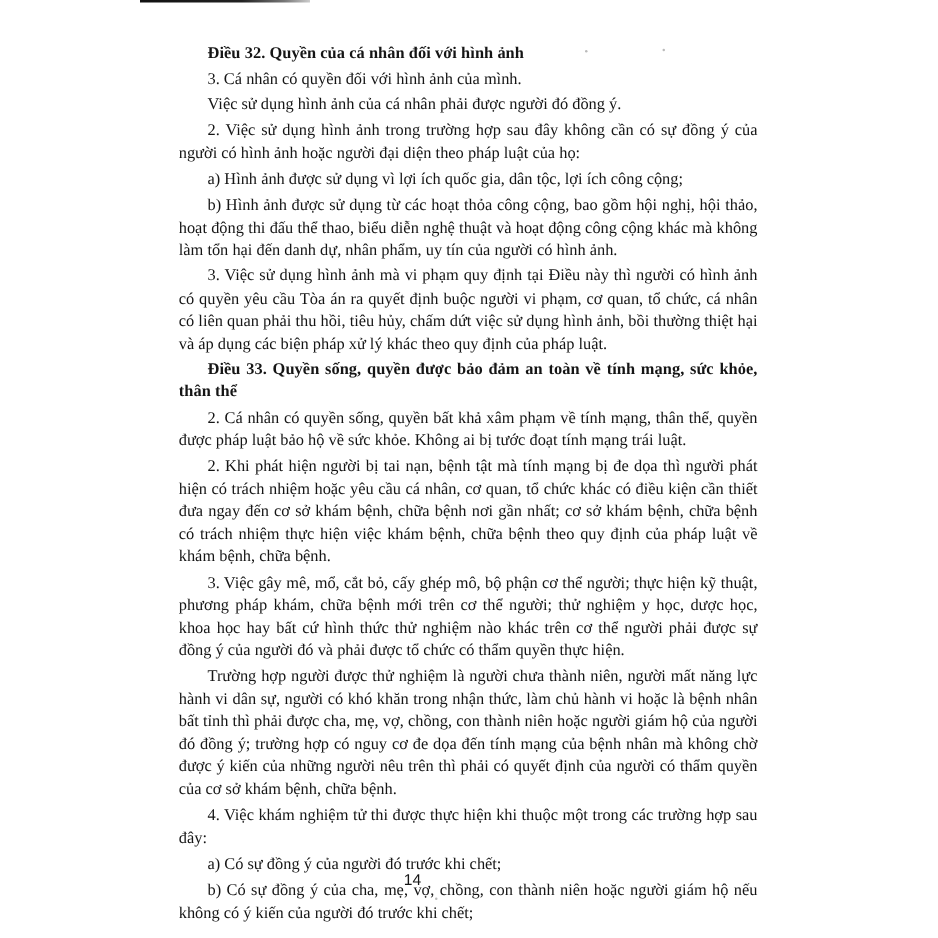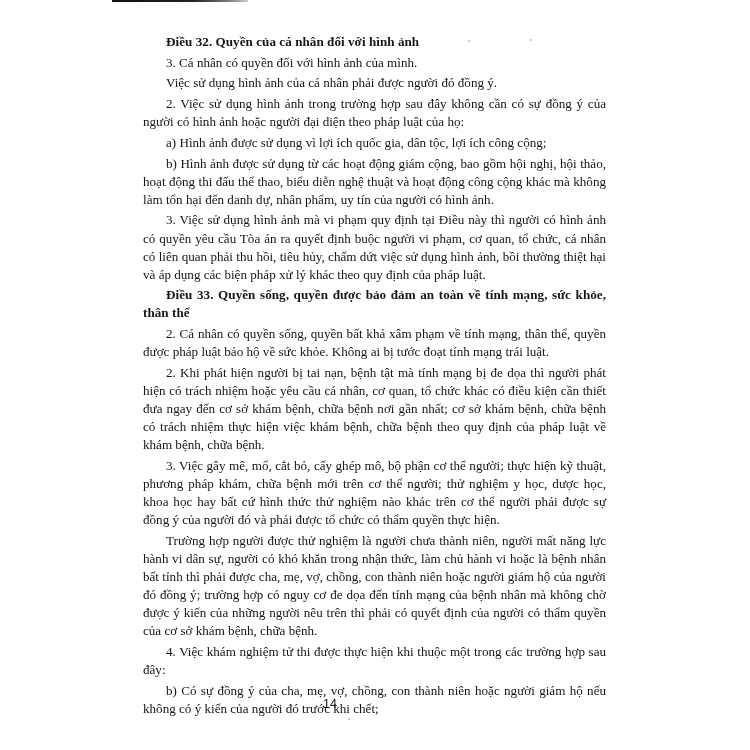--- a/index.html
+++ b/index.html
@@ -27,29 +27,30 @@
 
 <div class="top-bar"></div>
 
 <div class="page">
 
   <p class="h">Điều 32. Quyền của cá nhân đối với hình ảnh</p>
   <p class="p">3. Cá nhân có quyền đối với hình ảnh của mình.</p>
   <p class="p">Việc sử dụng hình ảnh của cá nhân phải được người đó đồng ý.</p>
   <p class="p">2. Việc sử dụng hình ảnh trong trường hợp sau đây không cần có sự đồng ý của người có hình ảnh hoặc người đại diện theo pháp luật của họ:</p>
   <p class="p">a) Hình ảnh được sử dụng vì lợi ích quốc gia, dân tộc, lợi ích công cộng;</p>
-  <p class="p">b) Hình ảnh được sử dụng từ các hoạt động giám cộng, bao gồm hội nghị, hội thảo, hoạt động thi đấu thể thao, biểu diễn nghệ thuật và hoạt động công cộng khác mà không làm tổn hại đến danh dự, nhân phẩm, uy tín của người có hình ảnh.</p>
+  <p class="p">b) Hình ảnh được sử dụng từ các hoạt thỏa công cộng, bao gồm hội nghị, hội thảo, hoạt động thi đấu thể thao, biểu diễn nghệ thuật và hoạt động công cộng khác mà không làm tổn hại đến danh dự, nhân phẩm, uy tín của người có hình ảnh.</p>
   <p class="p">3. Việc sử dụng hình ảnh mà vi phạm quy định tại Điều này thì người có hình ảnh có quyền yêu cầu Tòa án ra quyết định buộc người vi phạm, cơ quan, tổ chức, cá nhân có liên quan phải thu hồi, tiêu hủy, chấm dứt việc sử dụng hình ảnh, bồi thường thiệt hại và áp dụng các biện pháp xử lý khác theo quy định của pháp luật.</p>
 
   <p class="h">Điều 33. Quyền sống, quyền được bảo đảm an toàn về tính mạng, sức khỏe, thân thể</p>
   <p class="p">2. Cá nhân có quyền sống, quyền bất khả xâm phạm về tính mạng, thân thể, quyền được pháp luật bảo hộ về sức khỏe. Không ai bị tước đoạt tính mạng trái luật.</p>
   <p class="p">2. Khi phát hiện người bị tai nạn, bệnh tật mà tính mạng bị đe dọa thì người phát hiện có trách nhiệm hoặc yêu cầu cá nhân, cơ quan, tổ chức khác có điều kiện cần thiết đưa ngay đến cơ sở khám bệnh, chữa bệnh nơi gần nhất; cơ sở khám bệnh, chữa bệnh có trách nhiệm thực hiện việc khám bệnh, chữa bệnh theo quy định của pháp luật về khám bệnh, chữa bệnh.</p>
   <p class="p">3. Việc gây mê, mổ, cắt bỏ, cấy ghép mô, bộ phận cơ thể người; thực hiện kỹ thuật, phương pháp khám, chữa bệnh mới trên cơ thể người; thử nghiệm y học, dược học, khoa học hay bất cứ hình thức thử nghiệm nào khác trên cơ thể người phải được sự đồng ý của người đó và phải được tổ chức có thẩm quyền thực hiện.</p>
   <p class="p">Trường hợp người được thử nghiệm là người chưa thành niên, người mất năng lực hành vi dân sự, người có khó khăn trong nhận thức, làm chủ hành vi hoặc là bệnh nhân bất tỉnh thì phải được cha, mẹ, vợ, chồng, con thành niên hoặc người giám hộ của người đó đồng ý; trường hợp có nguy cơ đe dọa đến tính mạng của bệnh nhân mà không chờ được ý kiến của những người nêu trên thì phải có quyết định của người có thẩm quyền của cơ sở khám bệnh, chữa bệnh.</p>
   <p class="p">4. Việc khám nghiệm tử thi được thực hiện khi thuộc một trong các trường hợp sau đây:</p>
+  <p class="p">a) Có sự đồng ý của người đó trước khi chết;</p>
   <p class="p">b) Có sự đồng ý của cha, mẹ, vợ, chồng, con thành niên hoặc người giám hộ nếu không có ý kiến của người đó trước khi chết;</p>
 
 </div>
 
 <div class="pagenum">14</div>
 
 <div class="speck" style="left:468px; top:40px;"></div>
 <div class="speck" style="left:530px; top:39px;"></div>
 <div class="speck" style="left:348px; top:718px;"></div>
 

